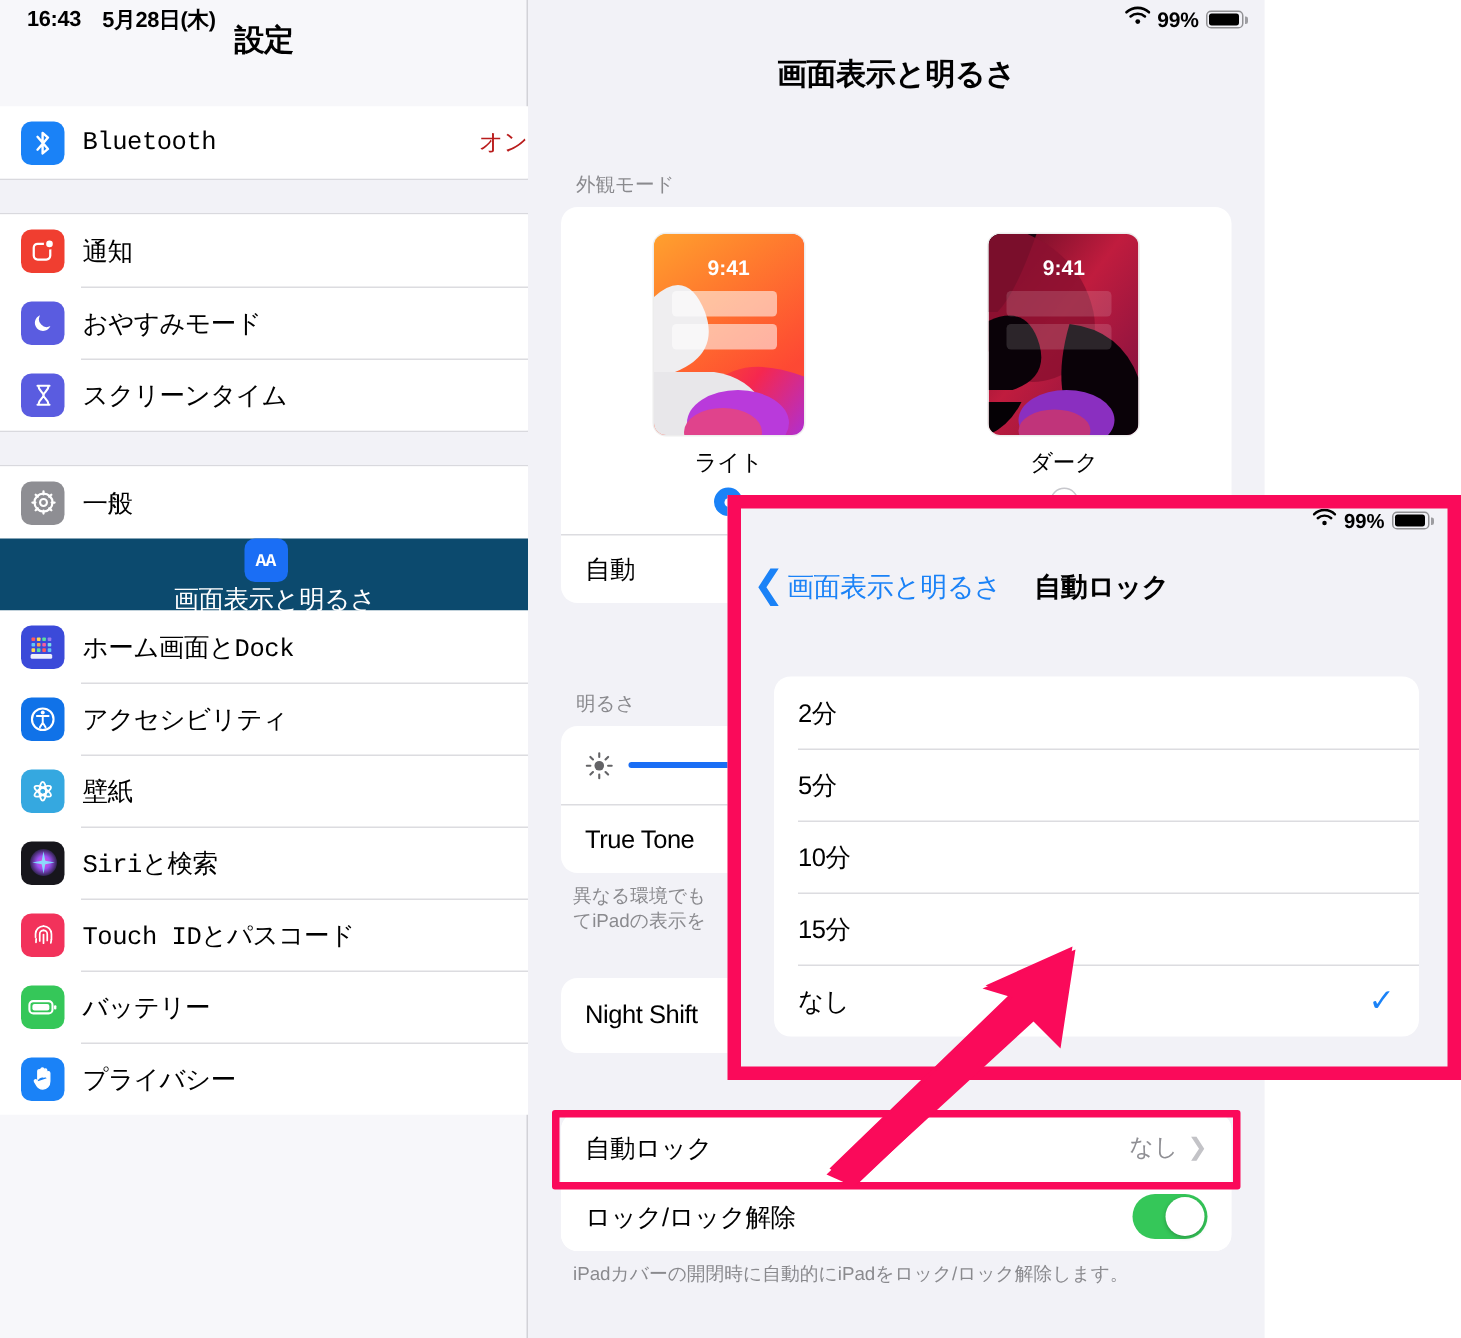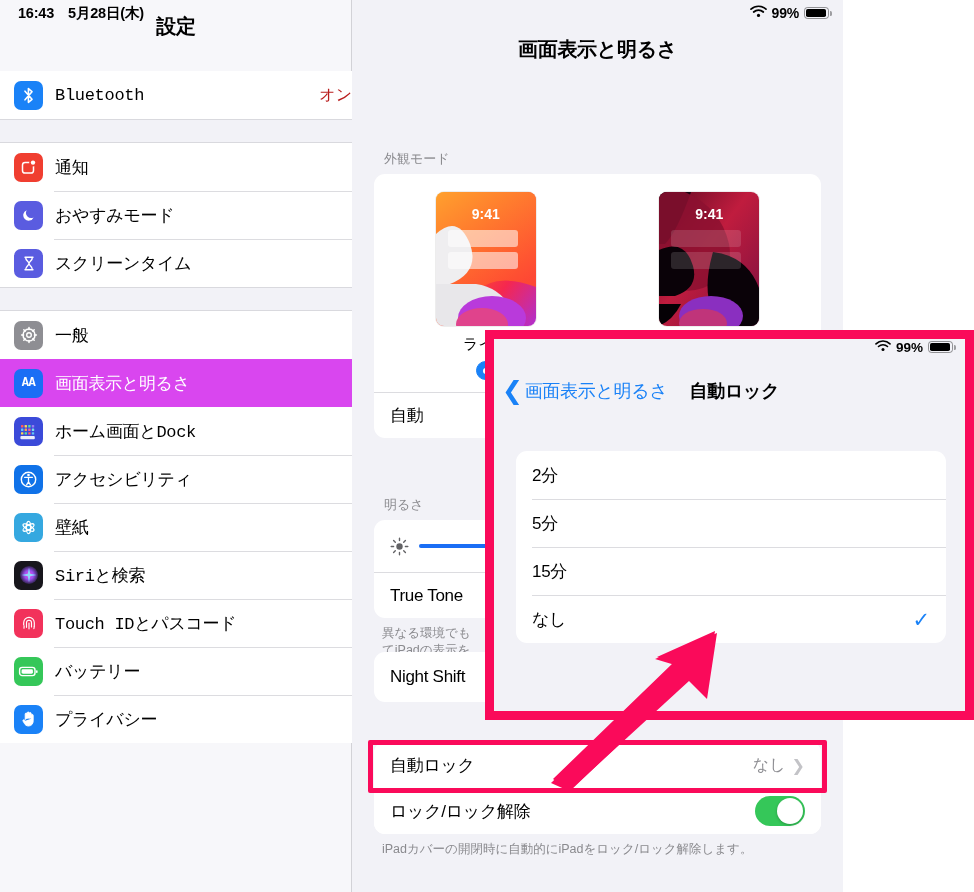--- a/index.html
+++ b/index.html
@@ -20,21 +20,21 @@
   .statusbar-left{ position:absolute; left:0; top:0; height:26px; width:384px; display:flex; align-items:center; padding-left:18px; gap:14px; }
   .sb-time{ font-size:14.5px; font-weight:600; color:#000; letter-spacing:-0.2px; }
   .sb-date{ font-size:14.5px; font-weight:600; color:#000; letter-spacing:-0.2px; }
 
   .settings-title{ position:absolute; top:13px; left:0; width:352px; text-align:center; font-size:20px; font-weight:700; color:#000; letter-spacing:-0.3px; }
 
   .sb-list{ position:absolute; top:71px; left:0; width:352px; }
   .sb-gap{ height:24px; background:#f2f2f7; border-top:1px solid #d9d9de; border-bottom:1px solid #d9d9de; }
   .sb-group{ background:#fff; }
   .sb-row{ position:relative; display:flex; align-items:center; height:48px; background:#fff; padding-left:14px;font-family:Liberation Mono, monospace; }
-  .sb-row.selected{ background:#d946ef; }
+  .sb-row.selected{ background:#0c4a6e;flex-direction:column; }
   .sb-row + .sb-row::before{ content:""; position:absolute; left:54px; right:0; top:0; height:1px; background:#dcdce0; }
   .sb-row.selected::before, .sb-row.selected + .sb-row::before{ background:transparent; }
   .sb-ico{ width:29px; height:29px; border-radius:7px; flex:0 0 auto; margin-right:12px; position:relative; display:flex; align-items:center; justify-content:center; color:#fff; }
   .sb-ico svg{ display:block; }
   .sb-label{ font-size:17px; color:#000; letter-spacing:-0.3px; }
   .sb-row.selected .sb-label{ color:#fff; }
   .sb-value{ margin-left:auto; margin-right:0; font-size:16px; color:#b91c1c; }
 
   
   .ic-bt{ background:#1a82f7; }
@@ -56,21 +56,21 @@
   
   .main{ position:absolute; left:352px; top:0; width:491px; height:892px; background:#f2f2f7; }
   .statusbar-right{ position:absolute; right:14px; top:0; height:26px; display:flex; align-items:center; gap:5px; }
   .sb-pct{ font-size:14px; font-weight:600; color:#000; letter-spacing:-0.2px; }
   .batt{ width:25px; height:12px; border:1.4px solid rgba(0,0,0,.4); border-radius:3.4px; position:relative; }
   .batt::after{ content:""; position:absolute; right:-3.6px; top:3.4px; width:2px; height:4.6px; background:rgba(0,0,0,.35); border-radius:0 1.5px 1.5px 0; }
   .batt i{ position:absolute; left:1.2px; top:1.2px; bottom:1.2px; width:19.5px; background:#000; border-radius:1.8px; display:block; }
 
   .main-title{ position:absolute; top:36px; left:0; width:491px; text-align:center; font-size:20px; font-weight:700; color:#000; letter-spacing:-0.3px; }
 
-  .sec-head{ font-size:13px; color:#8a8a8e; padding:0 0 6px 32px; letter-spacing:0px;margin-top:36px; }
+  .sec-head{ font-size:13px; color:#8a8a8e; padding:0 0 6px 32px; letter-spacing:0px; }
   .card{ background:#fff; border-radius:11px; margin:0 22px; overflow:hidden; }
 
   .appearance{ position:absolute; top:114px; left:0; width:491px; }
   .thumbs{ display:flex; justify-content:space-around; padding:18px 0 6px 0; }
   .thumb-wrap{ display:flex; flex-direction:column; align-items:center; width:160px; }
   .thumb{ width:100px; height:134px; border-radius:8px; overflow:hidden; position:relative; box-shadow:0 0 0 1px rgba(0,0,0,.07); }
   .th-time{ position:absolute; top:14px; left:0; width:100%; text-align:center; font-size:14px; font-weight:600; color:#fff; z-index:3; }
   .th-bar{ position:absolute; left:12px; width:70px; height:17px; border-radius:3px; z-index:2; }
   .th-b1{ top:38px; }
   .th-b2{ top:60px; }
@@ -466,20 +466,23 @@
     </div>
 
     <div class="ov-card">
       <div class="ov-item">
         <span class="lbl">2分</span>
       </div>
       <div class="ov-item">
         <span class="lbl">5分</span>
       </div>
       <div class="ov-item">
+        <span class="lbl">10分</span>
+      </div>
+      <div class="ov-item">
         <span class="lbl">15分</span>
       </div>
       <div class="ov-item">
         <span class="lbl">なし</span>
         <span class="ov-check">✓</span>
       </div>
     </div>
   </div>
 
   <div class="hl-box"></div>

